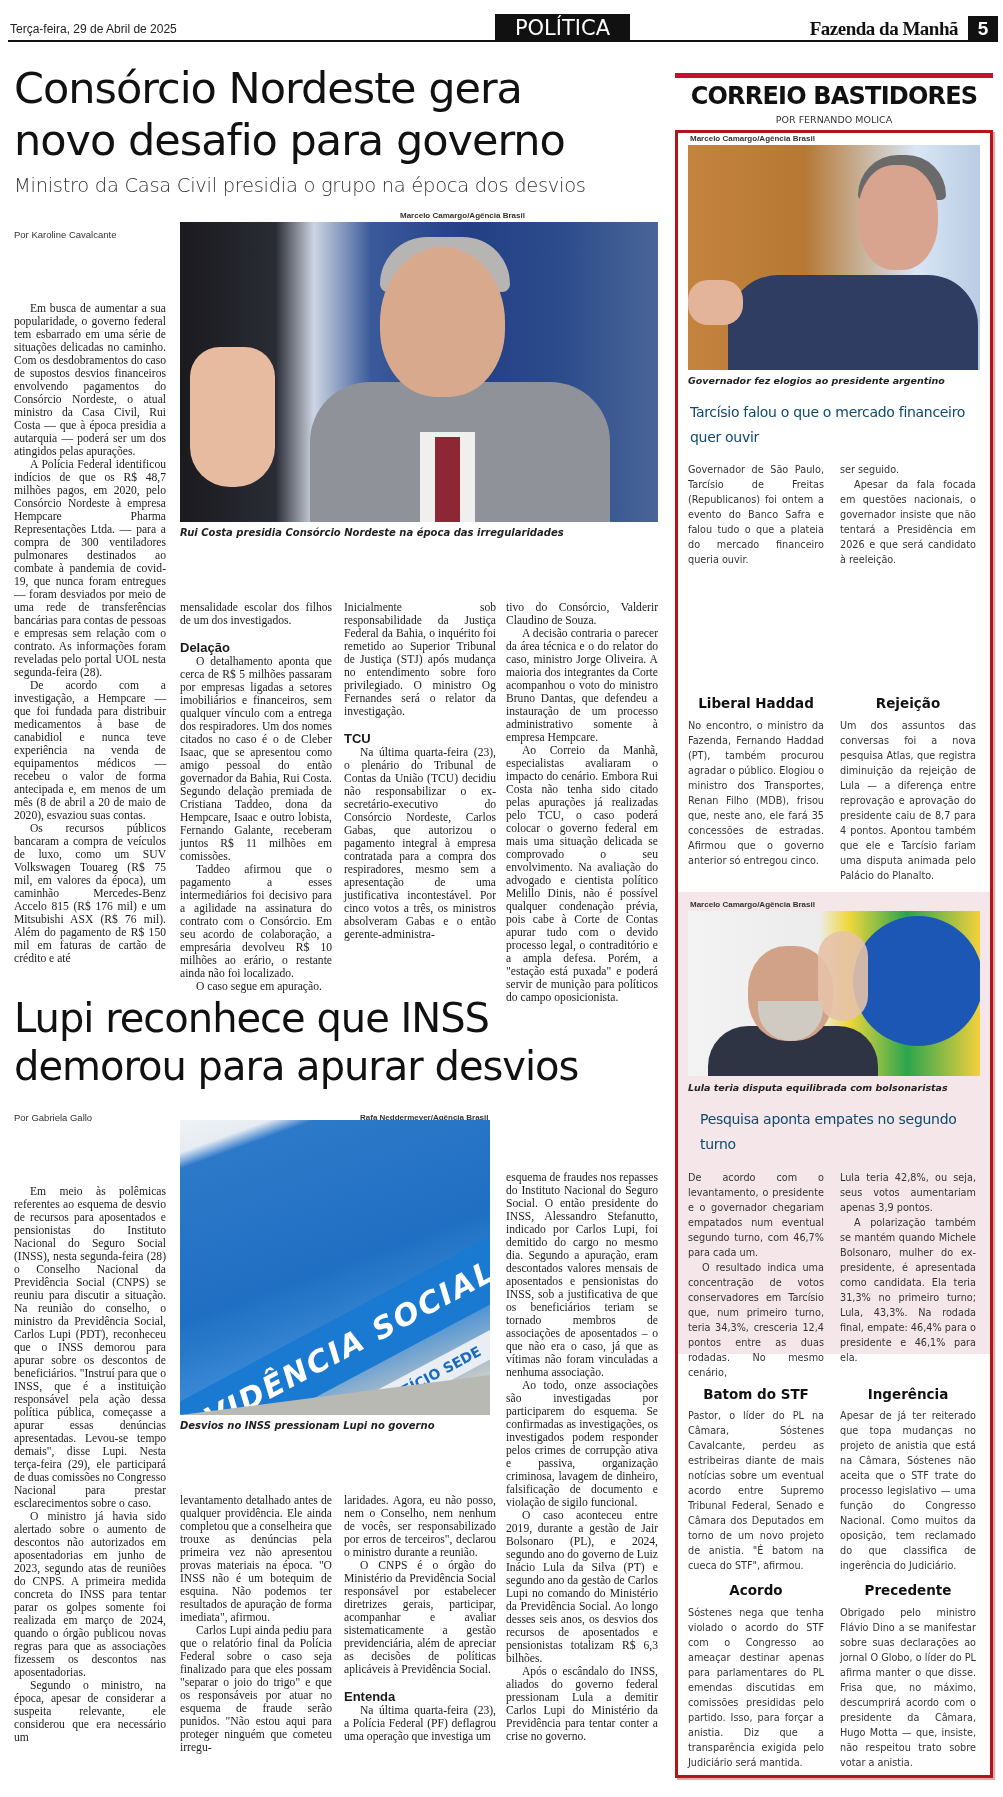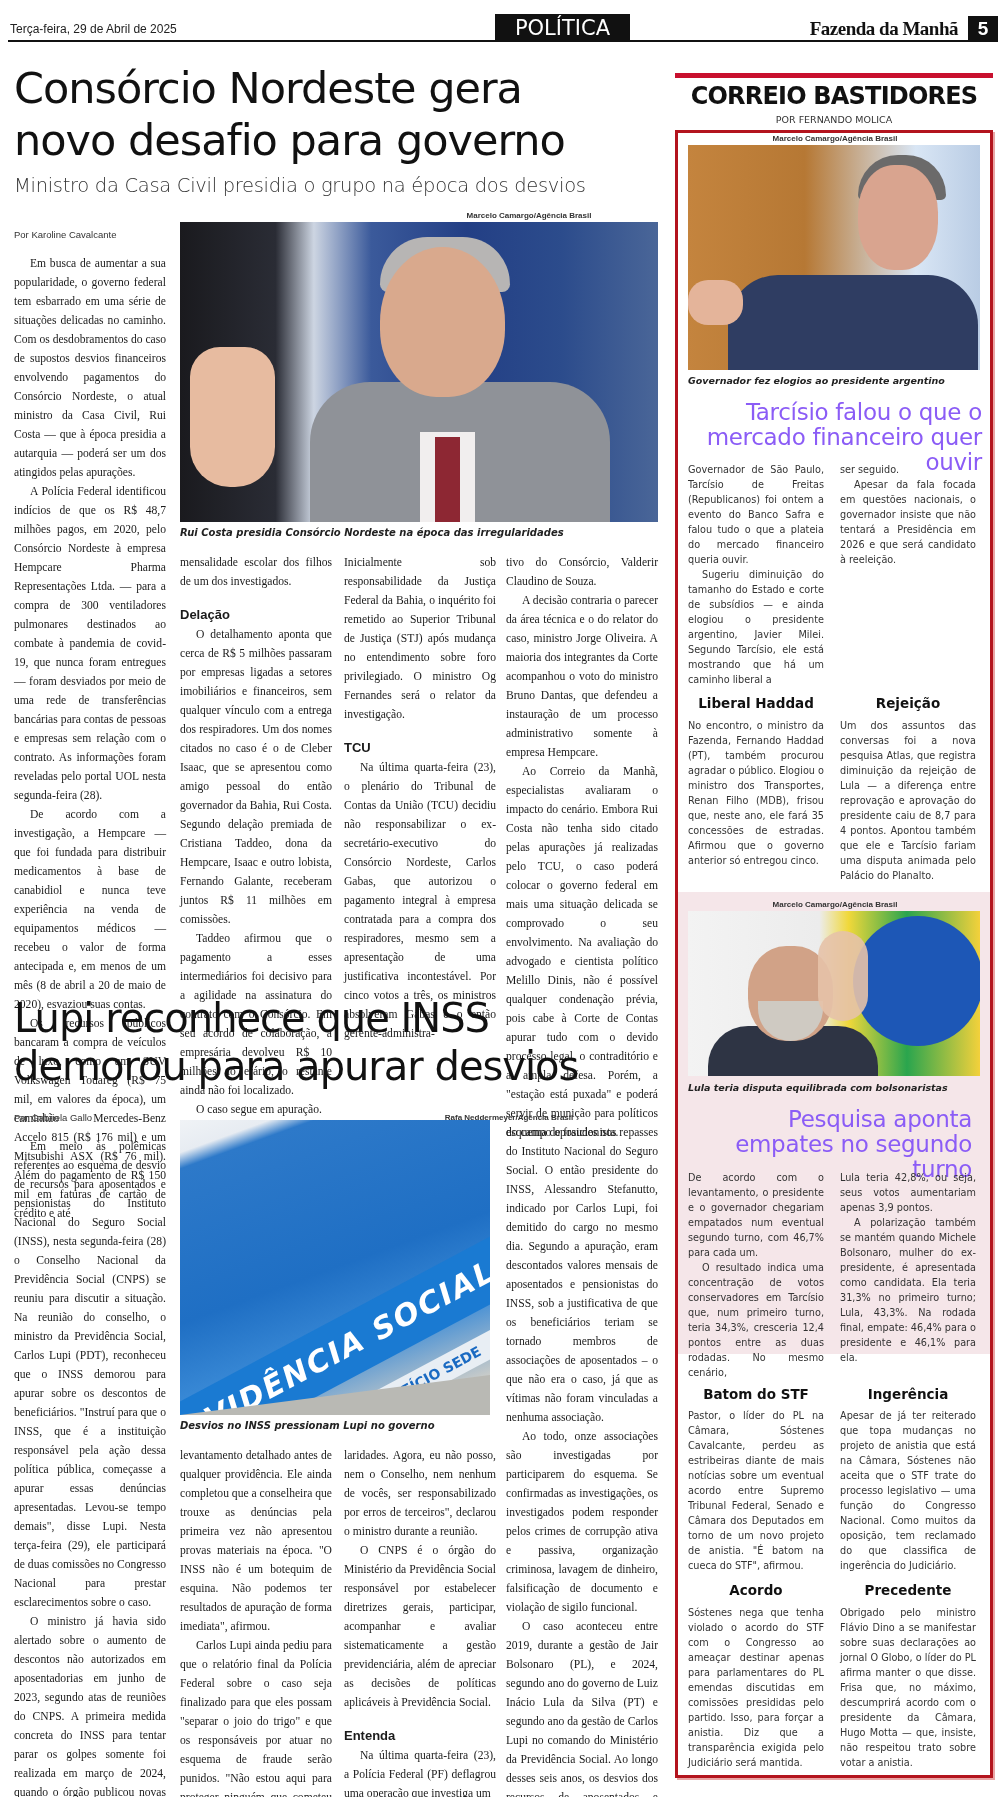--- a/index.html
+++ b/index.html
@@ -10,26 +10,26 @@
   .date { position: absolute; left: 2px; top: 8px; font-family: "Liberation Sans", sans-serif; font-size: 12px; color: #222; }
   .section { position: absolute; left: 487px; top: 0; width: 135px; height: 28px; background: #111; color: #fff; font-family: "DejaVu Sans", sans-serif; font-size: 21px; text-align: center; line-height: 28px; }
   .brand { position: absolute; right: 40px; top: 4px; font-family: "Liberation Serif", serif; font-weight: bold; font-size: 19px; letter-spacing: -0.5px; }
   .pagenum { position: absolute; right: 0; top: 2px; width: 30px; height: 26px; background: #111; color: #fff; font-family: "Liberation Sans", sans-serif; font-weight: bold; font-size: 19px; text-align: center; line-height: 26px; }
 
   .headline { position: absolute; font-family: "DejaVu Sans", sans-serif; font-weight: normal; color: #111; letter-spacing: -1px; }
   .h1 { left: 14px; top: 62px; width: 650px; font-size: 43px; line-height: 52px; }
   .sub { position: absolute; left: 14px; top: 174px; font-family: "DejaVu Sans", sans-serif; font-size: 19.5px; color: #333; font-weight: 300; letter-spacing: -0.3px; }
   .byline { position: absolute; font-family: "Liberation Sans", sans-serif; font-size: 9.5px; color: #333; }
 
-  .col { position: absolute; font-size: 11.6px; line-height: 19px; text-align: justify; hyphens: auto; color: #1a1a1a; }
+  .col { position: absolute; font-size: 11.6px; line-height: 13px; text-align: justify; hyphens: auto; color: #1a1a1a; margin-top: 48px; }
   .col p { text-indent: 16px; }
   .col h4 { font-family: "Liberation Sans", sans-serif; font-weight: bold; font-size: 13px; margin-top: 14px; margin-bottom: 1px; }
 
   .photo { position: absolute; overflow: hidden; }
-  .credit { position: absolute; font-family: "Liberation Sans", sans-serif; font-size: 8px; font-weight: bold; color: #333; text-align: center; }
+  .credit { position: absolute; font-family: "Liberation Sans", sans-serif; font-size: 8px; font-weight: bold; color: #333; text-align: left; }
   .caption { position: absolute; font-family: "DejaVu Sans", sans-serif; font-style: italic; font-size: 10px; font-weight: bold; color: #222; }
 
   
   .ph-rui { background: linear-gradient(90deg, #1a1a1e 0%, #2a2c35 20%, #cdd5e2 28%, #3b5a9b 40%, #233f85 60%, #2c4c8c 80%, #4a6698 100%); }
   .ph-rui .suit { position: absolute; left: 130px; top: 160px; width: 300px; height: 140px; background: #8f9298; border-radius: 60px 60px 0 0; }
   .ph-rui .head { position: absolute; left: 200px; top: 25px; width: 125px; height: 150px; background: #d9a98d; border-radius: 50% 50% 45% 45%; }
   .ph-rui .hair { position: absolute; left: 200px; top: 15px; width: 130px; height: 55px; background: #b7b5b4; border-radius: 60px 60px 10px 10px; }
   .ph-rui .shirt { position: absolute; left: 240px; top: 210px; width: 55px; height: 90px; background: #f1eeee; }
   .ph-rui .tie { position: absolute; left: 255px; top: 215px; width: 25px; height: 85px; background: #8d2733; }
   .ph-rui .hand { position: absolute; left: 10px; top: 125px; width: 85px; height: 140px; background: #e7bba0; border-radius: 30px 30px 40px 40px; }
@@ -56,21 +56,21 @@
   .ph-inss .ground { position: absolute; left: 0; bottom: 0; width: 100%; height: 40px; background: #b9b9b4; clip-path: polygon(0 100%, 100% 0, 100% 100%); }
 
   .h2 { left: 14px; top: 994px; width: 650px; font-size: 40px; line-height: 48px; }
 
   
   .sb-topline { position: absolute; left: 675px; top: 73px; width: 318px; height: 5px; background: #c8102e; }
   .sb-title { position: absolute; left: 675px; top: 82px; width: 318px; text-align: center; font-family: "DejaVu Sans", sans-serif; font-weight: bold; font-size: 24px; letter-spacing: -0.8px; color: #111; }
   .sb-author { position: absolute; left: 675px; top: 114px; width: 318px; text-align: center; font-family: "DejaVu Sans", sans-serif; font-size: 9.5px; color: #333; }
   .sb-box { position: absolute; left: 675px; top: 130px; width: 318px; height: 1648px; border: 3px solid #b3141e; box-shadow: 2px 2px 0 #e9a5a5; }
   .pink { position: absolute; left: 678px; top: 892px; width: 312px; height: 462px; background: #f5e6e9; }
-  .sb-head { position: absolute; font-family: "DejaVu Sans", sans-serif; font-size: 23px; text-align: right; color: #8b5cf6; line-height: 25px; letter-spacing: -0.3px; }
+  .sb-head { position: absolute; font-family: "DejaVu Sans", sans-serif; font-size: 14px; text-align: left; color: #0c4a6e; line-height: 25px; letter-spacing: -0.3px; }
   .sb-sub { position: absolute; font-family: "DejaVu Sans", sans-serif; font-weight: bold; font-size: 13.5px; text-align: center; color: #111; }
   .sbcol { position: absolute; width: 136px; font-family: "DejaVu Sans", sans-serif; font-size: 9.7px; line-height: 15px; text-align: justify; color: #333; }
   .sbcol p { text-indent: 14px; }
   .sbcol p.noind { text-indent: 0; }
 </style>
 </head>
 <body>
 
 <div class="topbar">
   <span class="date">Terça-feira, 29 de Abril de 2025</span>
@@ -174,21 +174,20 @@
   <div class="suit"></div>
     <div class="hair"></div>
     <div class="head"></div>
     <div class="hand"></div>
 </div>
 <div class="caption" style="left:688px;top:375px;font-size:9.5px;text-align:right;">Governador fez elogios ao presidente argentino</div>
 <div class="sb-head" style="left:690px;top:400px;width:292px;">Tarcísio falou o que o mercado financeiro quer ouvir</div>
 
 <div class="sbcol" style="left:688px;top:462px;">
   <p class="noind">Governador de São Paulo, Tarcísio de Freitas (Republicanos) foi ontem a evento do Banco Safra e falou tudo o que a plateia do mercado financeiro queria ouvir.</p>
-  <p>Sugeriu diminuição do tamanho do Estado e corte de subsídios — e ainda elogiou o presidente argentino, Javier Milei. Segundo Tarcísio, ele está mostrando que há um caminho liberal a</p>
 </div>
 <div class="sbcol" style="left:840px;top:462px;">
   <p class="noind">ser seguido.</p>
   <p>Apesar da fala focada em questões nacionais, o governador insiste que não tentará a Presidência em 2026 e que será candidato à reeleição.</p>
 </div>
 
 <div class="sb-sub" style="left:688px;top:695px;width:136px;">Liberal Haddad</div>
 <div class="sbcol" style="left:688px;top:718px;">
     <p class="noind">No encontro, o ministro da Fazenda, Fernando Haddad (PT), também procurou agradar o público. Elogiou o ministro dos Transportes, Renan Filho (MDB), frisou que, neste ano, ele fará 35 concessões de estradas. Afirmou que o governo anterior só entregou cinco.</p>
   </div>

